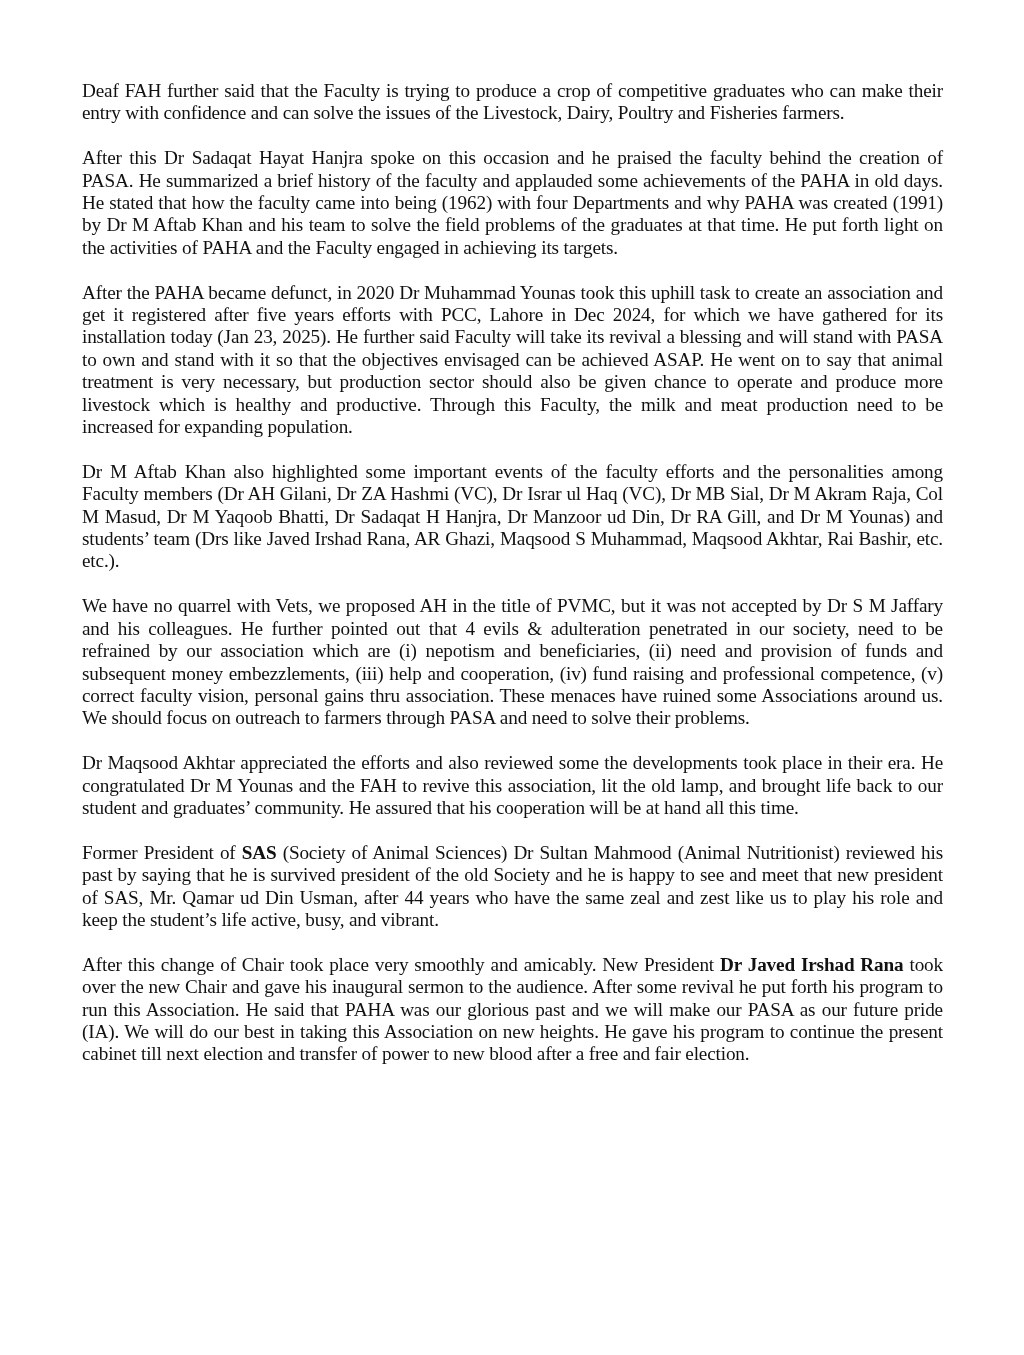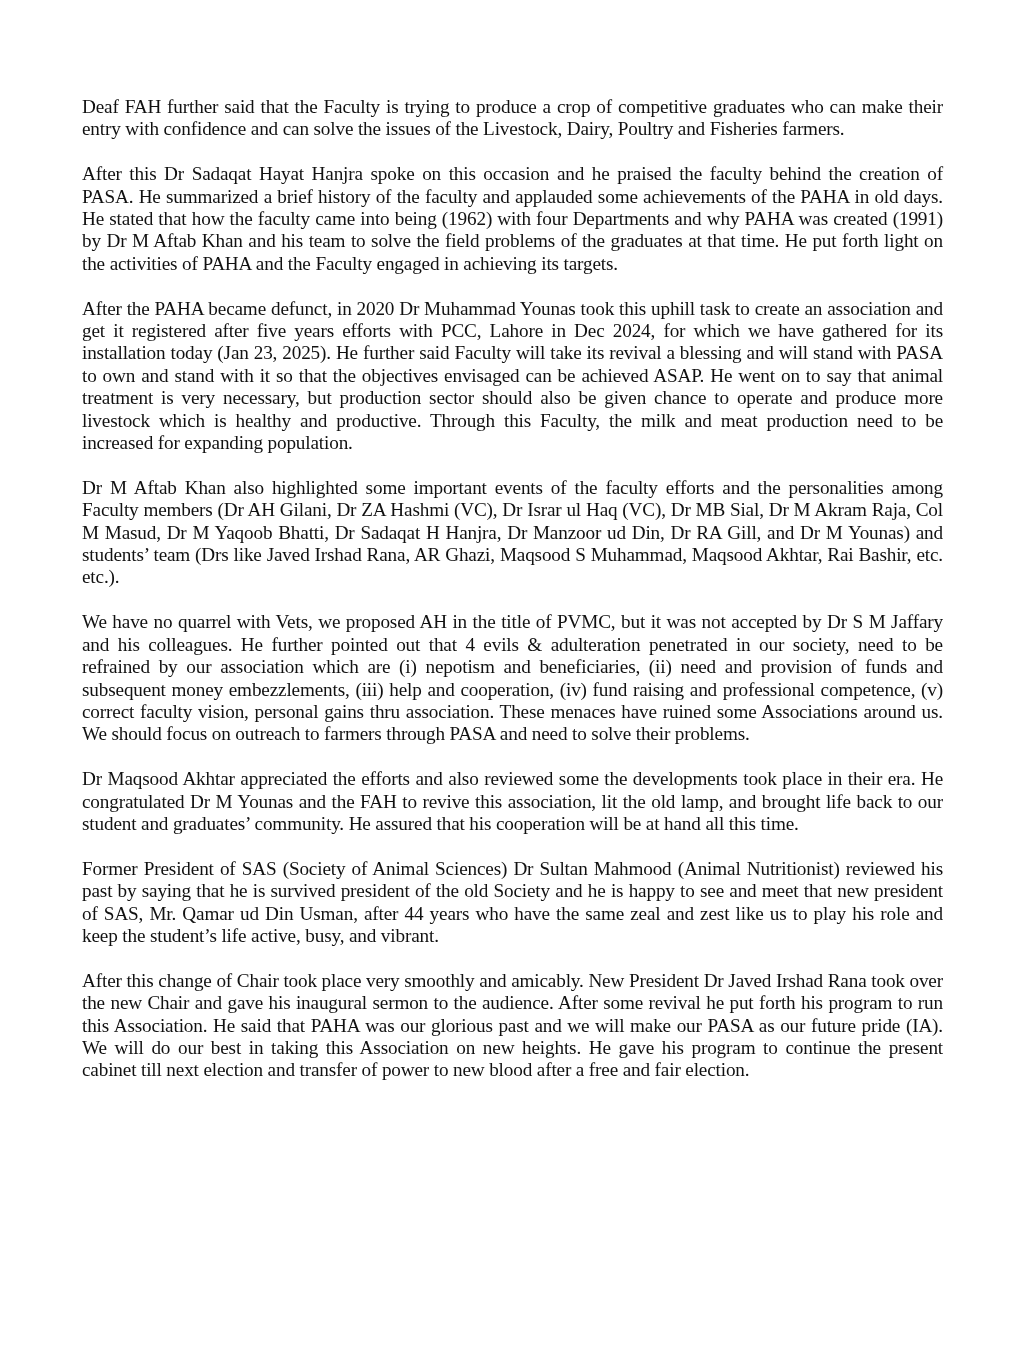--- a/index.html
+++ b/index.html
@@ -9,35 +9,35 @@
     }
     body {
       width: 1024px;
       height: 1355px;
       position: relative;
       overflow: hidden;
     }
     .page {
       position: absolute;
       left: 82px;
-      top: 96px;
+      top: 80px;
       width: 861px;
       font-family: "Liberation Serif", "DejaVu Serif", serif;
       font-size: 19.2px;
       line-height: 22.4px;
       color: #111111;
       text-align: justify;
       letter-spacing: -0.15px;
       word-spacing: 0px;
     }
     .para {
       margin: 0 0 22.4px 0;
     }
     .para b {
-      font-weight: normal;
+      font-weight: bold;
     }
   </style>
 </head>
 <body>
 
 <div class="page">
   <p class="para">
     <span>Deaf FAH further said that the Faculty is trying to produce a crop of competitive graduates who can make their entry with confidence and can solve the issues of the Livestock, Dairy, Poultry and Fisheries farmers.</span>
   </p>
   <p class="para">

